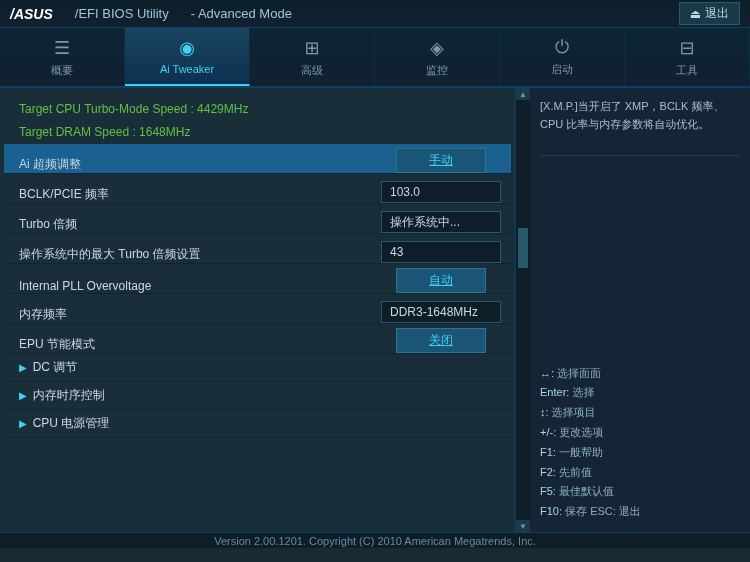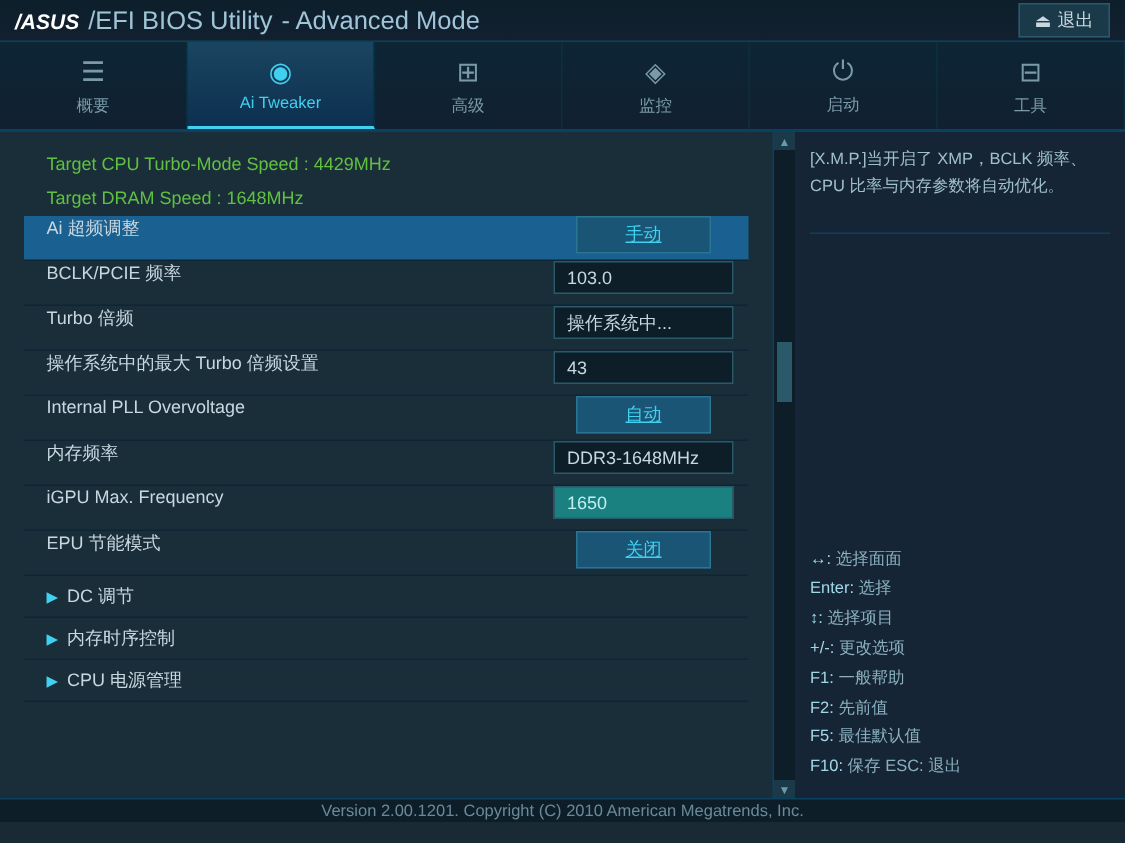--- a/index.html
+++ b/index.html
@@ -18,32 +18,31 @@
       background: linear-gradient(180deg, #0d1f2b 0%, #122030 100%);
       height: 28px;
       display: flex;
       align-items: center;
       justify-content: space-between;
       padding: 0 10px;
       border-bottom: 1px solid #0a4060;
     }
     .header-logo {
       display: flex;
-      align-items: center;
-      gap: 6px;
+      gap: 22px;
     }
     .asus-logo {
       color: #fff;
       font-weight: bold;
       font-size: 14px;
       font-style: italic;
     }
     .header-title {
       color: #a0c4d8;
-      font-size: 17px;
+      font-size: 13px;
     }
     .exit-btn {
       background: #1a3a4a;
       border: 1px solid #2a5a6a;
       color: #c8d8e0;
       padding: 2px 10px;
       font-size: 12px;
       cursor: pointer;
       display: flex;
       align-items: center;
@@ -88,35 +87,35 @@
     
     .main-content {
       display: flex;
       height: calc(562px - 28px - 60px - 30px);
       background: #1a2e3a;
     }
 
     
     .left-panel {
       flex: 1;
-      padding: 10px 16px;
+      padding: 10px 4px;
       overflow-y: auto;
       border-right: 1px solid #0a4060;
     }
 
     .info-text {
       color: #60c040;
       font-size: 12px;
       padding: 2px 15px;
       line-height: 1.6;
     }
 
     .settings-row {
       display: flex;
-      align-items: flex-start;
+      align-items: flex-end;
       height: 30px;
       border-bottom: 1px solid #0d2535;
     }
 
     .settings-row.selected {
       background: #1a6090;
     }
 
     .settings-label {
       flex: 1;
@@ -339,26 +338,20 @@
           </div>
         </div>
 
         <div class="settings-row">
           <span class="settings-label">内存频率</span>
           <div class="settings-value">
             <input class="value-input" type="text" value="DDR3-1648MHz" style="">
           </div>
         </div>
 
-        <div class="settings-row">
-          <span class="settings-label">iGPU Max. Frequency</span>
-          <div class="settings-value">
-            <input class="value-input highlighted" type="text" value="1650" style="">
-          </div>
-        </div>
 
         <div class="settings-row">
           <span class="settings-label">EPU 节能模式</span>
           <div class="settings-value">
             <button class="value-btn">关闭</button>
           </div>
         </div>
 
         <div class="expandable-item">
           <span class="expand-icon">▶</span>

